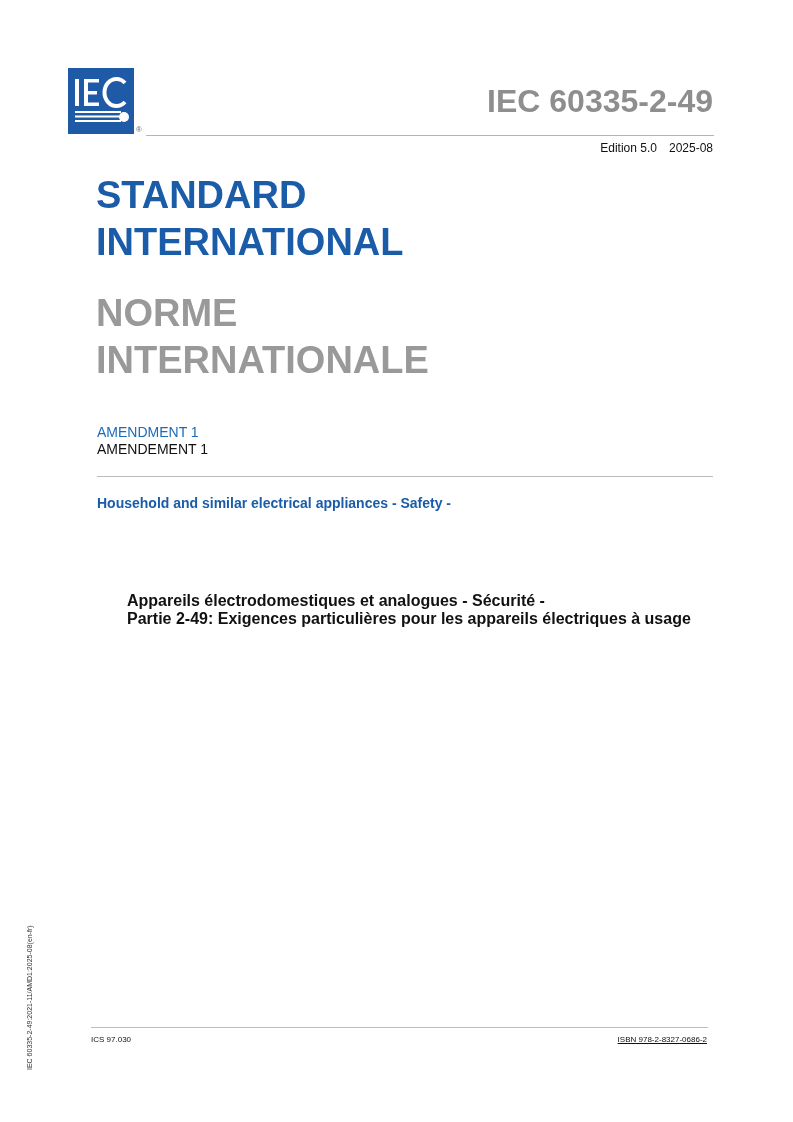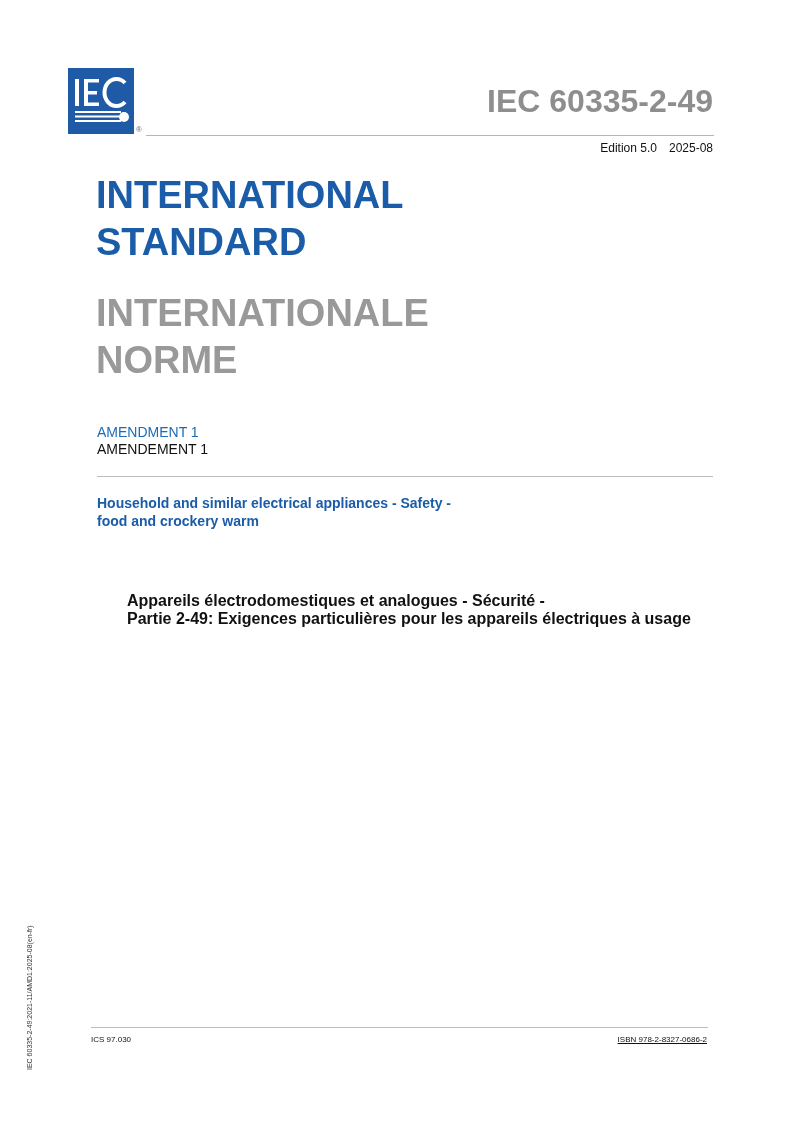--- a/index.html
+++ b/index.html
@@ -76,36 +76,35 @@
 
 <div class="abs rule-top"></div>
 
 <div class="abs docnum">IEC 60335-2-49</div>
 
 <div class="abs edition">
   <span>Edition 5.0</span><span>2025-08</span>
 </div>
 
 <div class="abs h-en">
+  <div>STANDARD</div>
   <div>INTERNATIONAL</div>
-  <div>STANDARD</div>
 </div>
 <div class="abs h-fr">
+  <div>NORME</div>
   <div>INTERNATIONALE</div>
-  <div>NORME</div>
 </div>
 
 <div class="abs amd-en">AMENDMENT 1</div>
 <div class="abs amd-fr">AMENDEMENT 1</div>
 
 <div class="abs rule-mid"></div>
 
 <div class="abs title-en">
   <div>Household and similar electrical appliances - Safety -</div>
-  <div>food and crockery warm</div>
 </div>
 <div class="abs title-fr">
   <div>Appareils électrodomestiques et analogues - Sécurité -</div>
   <div>Partie 2-49: Exigences particulières pour les appareils électriques à usage</div>
 </div>
 
 <div class="abs side">IEC 60335-2-49:2021-11/AMD1:2025-08(en-fr)</div>
 
 <div class="abs rule-bot"></div>
 <div class="abs ics">ICS 97.030</div>

